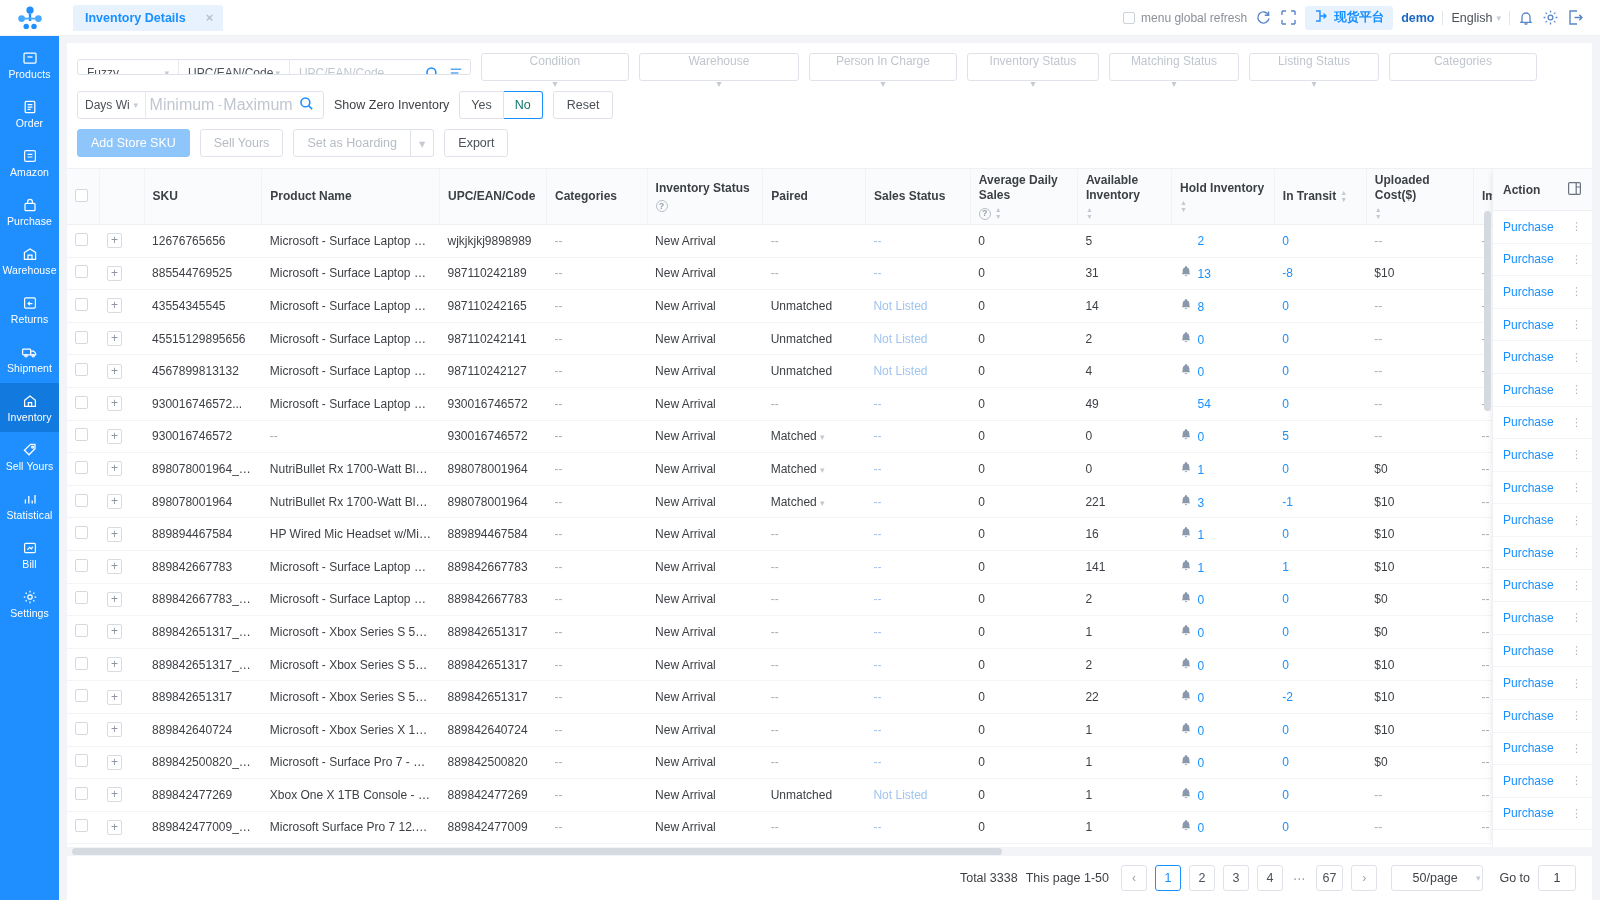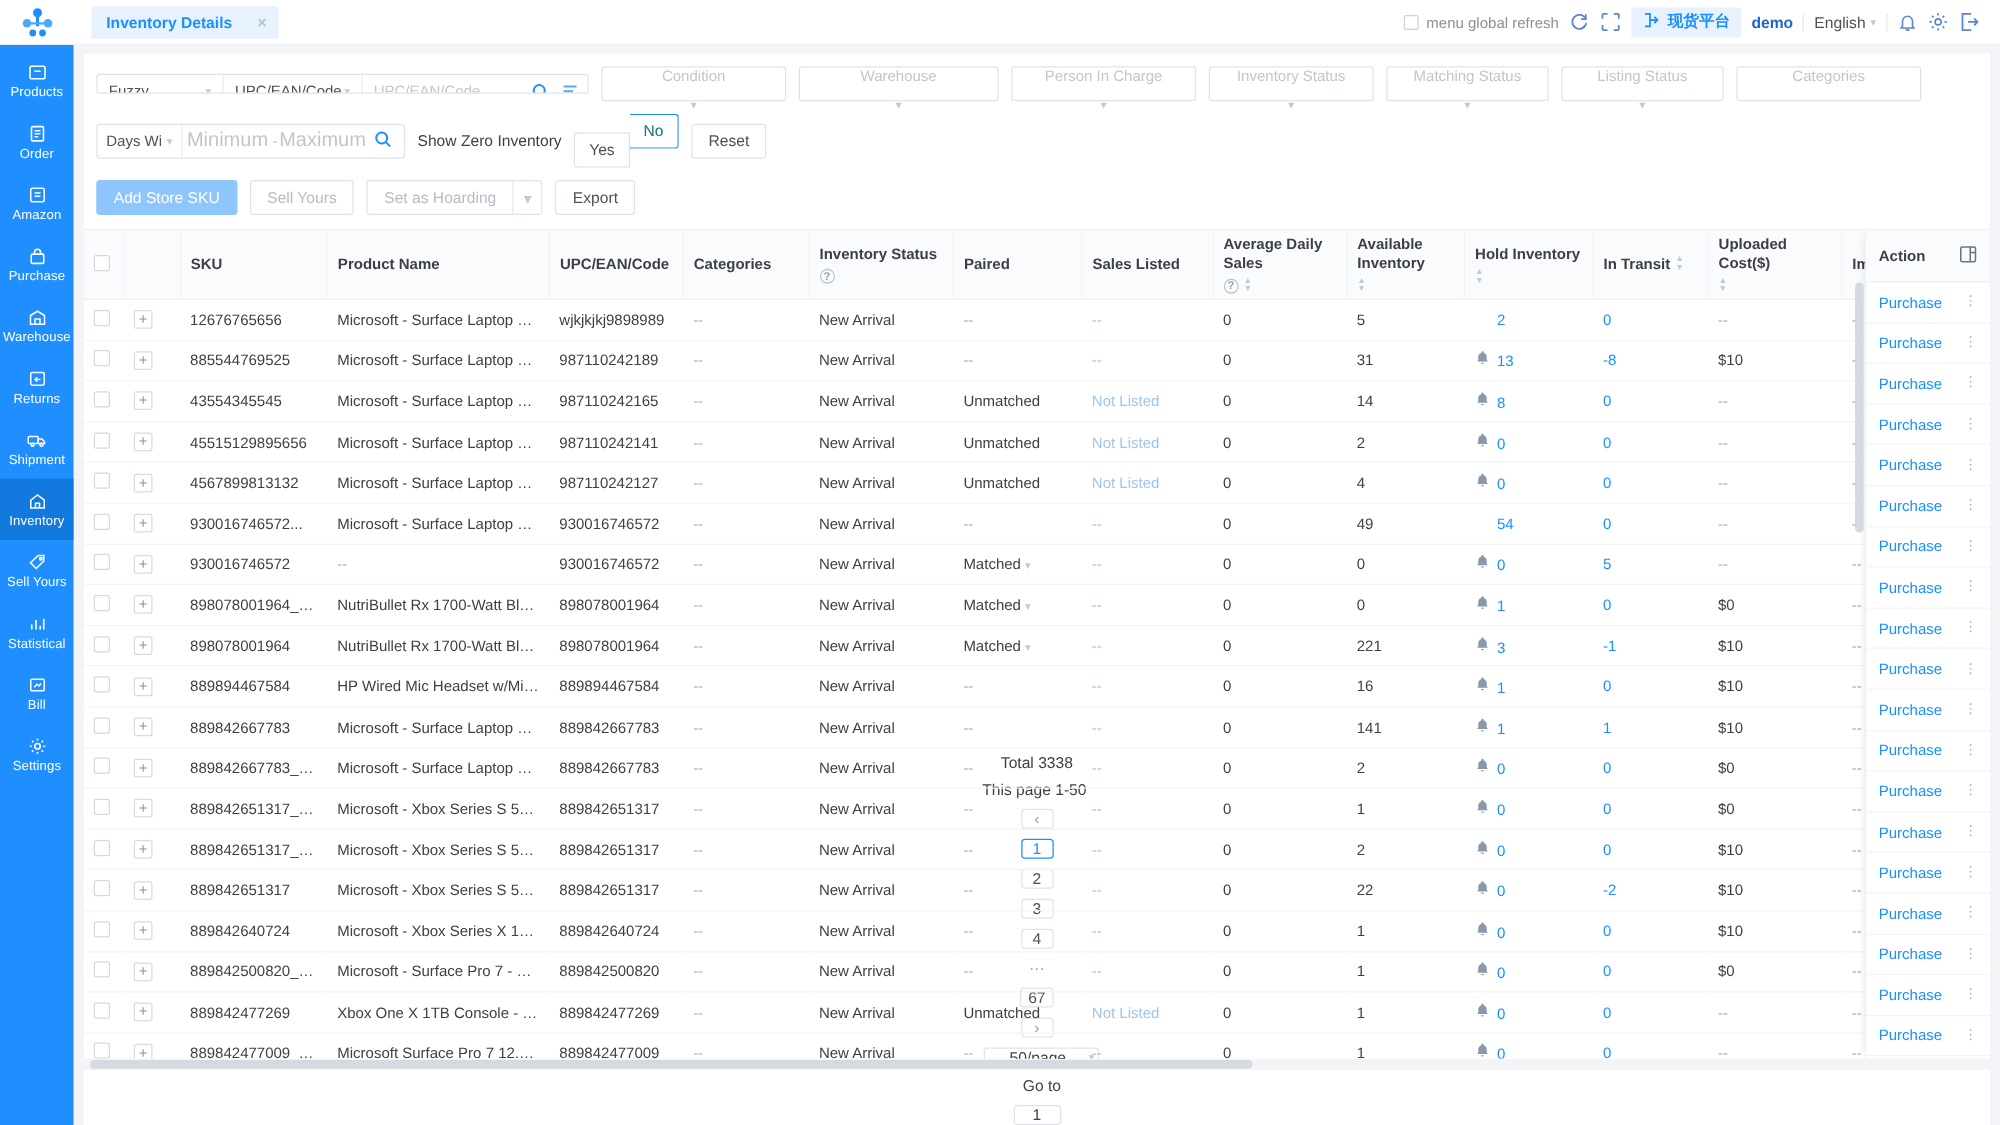--- a/index.html
+++ b/index.html
@@ -87,21 +87,21 @@
   .combo .seg-icon2 { color: #5aa7f5; padding: 0 7px 0 2px; cursor: pointer; }
   .chev-sm { color: #c4cad2; font-size: 9px; }
   .range { display: flex; align-items: center; height: 28px; border: 1px solid #dfe3e9; border-radius: 3px; background: #fff; }
   .range .rsel { width: 68px; display: flex; align-items: center; justify-content: space-between; padding: 0 7px; font-size: 12px; color: #4b5158; border-right: 1px solid #e7eaee; height: 26px; }
   .range .rin { width: 72px; text-align: center; font-size: 16px; color: #c0c6cf; }
   .range .rdash { color: #c0c6cf; font-size: 12px; }
   .range .ricon { color: #1890ff; padding: 0 9px 0 5px; cursor: pointer; }
   .lbl { font-size: 12.5px; color: #3c3f44; }
   .yn { display: flex; }
   .yn > div { height: 28px; min-width: 36px; padding: 0 11px; border: 1px solid #dfe3e9; display: flex; align-items: center; justify-content: center; font-size: 12.5px; color: #4b5158; background: #fff; cursor: pointer; }
-  .yn > div:first-child { border-radius: 3px 0 0 3px; margin-top: 15px; }
+  .yn > div:first-child { border-radius: 3px 0 0 3px; }
   .yn > div:last-child { border-radius: 0 3px 3px 0; border-left: none; }
   .yn > div.on { color: #0f766e; border-color: #1890ff; position: relative; z-index: 1; }
   .btn { height: 28px; padding: 0 13px; border: 1px solid #dfe3e9; border-radius: 3px; background: #fff; font-size: 12.5px; color: #4b5158; display: flex; align-items: center; justify-content: center; cursor: pointer; }
   .btn.primary { background: #8ec5fb; border-color: #8ec5fb; color: #fff; }
   .btn.muted { color: #b6bcc4; }
   .btn-split { display: flex; }
   .btn-split .b1 { border-radius: 3px 0 0 3px; color: #b6bcc4; }
   .btn-split .b2 { border-radius: 0 3px 3px 0; border-left: none; padding: 0 8px; color: #c4cad2; }
 
   
@@ -138,21 +138,21 @@
     overflow: hidden;
   }
   .fr-head { height: 42px; background: #fafbfc; border-bottom: 1px solid #eef0f3; display: flex; align-items: center; justify-content: space-between; padding: 0 10px; font-size: 12px; font-weight: 700; }
   .fr-row { height: 32.6px; border-bottom: 1px solid #f2f4f7; display: flex; align-items: center; justify-content: space-between; padding: 0 10px; }
 
   .vscroll { position: absolute; right: 101px; top: 42px; width: 7px; height: 200px; background: #d5dae1; border-radius: 4px; }
   .hscroll-track { height: 9px; background: #f2f4f7; position: relative; }
   .hscroll-thumb { position: absolute; left: 5px; top: 1px; height: 7px; width: 930px; background: #d5dae1; border-radius: 4px; }
 
   
-  .footer { height: 44px; min-height: 44px; display: flex; align-items: center; justify-content: flex-end; gap: 8px; padding: 0 16px; background: #fff; font-size: 12.5px; color: #3c3f44; flex-direction: column; }
+  .footer { height: 44px; min-height: 44px; display: flex; align-items: center; justify-content: flex-end; gap: 8px; padding: 0 16px; background: #fff; font-size: 12.5px; color: #3c3f44; }
   .pg { min-width: 26px; height: 26px; border: 1px solid #dfe3e9; border-radius: 3px; display: flex; align-items: center; justify-content: center; background: #fff; cursor: pointer; font-size: 12.5px; color: #4b5158; padding: 0 6px; }
   .pg.active { border-color: #1890ff; color: #1890ff; }
   .pg.nav { color: #9aa1a9; }
   .ell { color: #9aa1a9; padding: 0 2px; }
   .ppsel { width: 92px; height: 26px; border: 1px solid #dfe3e9; border-radius: 3px; display: flex; align-items: center; justify-content: space-between; padding: 0 2px; background: #fff; cursor: pointer; }
   .goto-in { width: 38px; height: 26px; border: 1px solid #dfe3e9; border-radius: 3px; display: flex; align-items: center; justify-content: center; background: #fff; }
 </style>
 </head>
 <body>
 
@@ -486,21 +486,21 @@
                       <span class="qm">?</span>
                     </div>
                   </th>
                 <th>
                     <div class="hd">
                       <span>Paired</span>
                     </div>
                   </th>
                 <th>
                     <div class="hd">
-                      <span>Sales Listed</span>
+                      <span>Sales Status</span>
                     </div>
                   </th>
                 <th>
                     <div class="hd">
                       <span>Average Daily Sales</span>
                       <span class="qm">?</span>
                       <span class="sorter">
                         <span>▲</span>
                         <span>▼</span>
                       </span>

